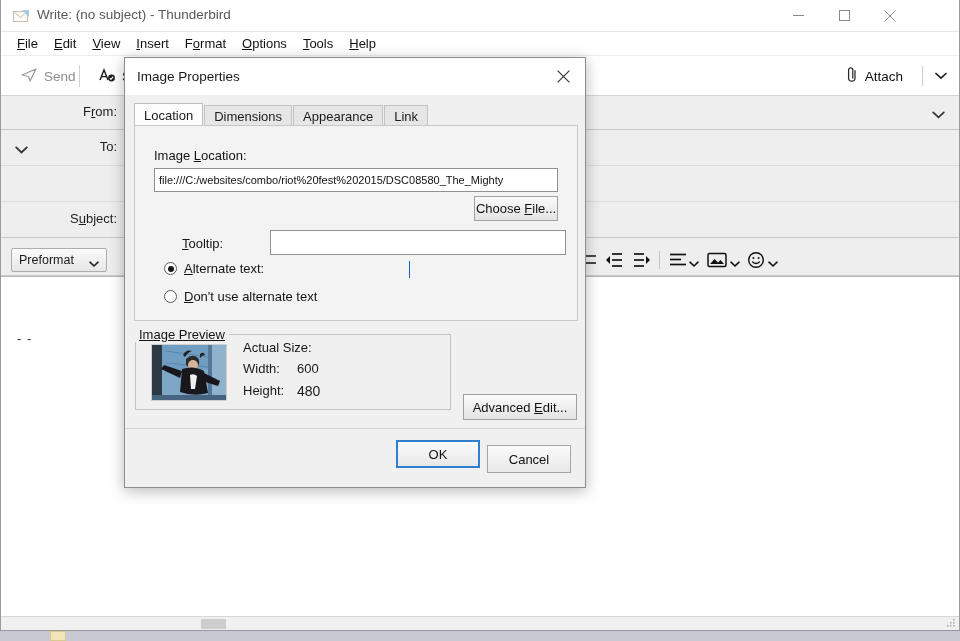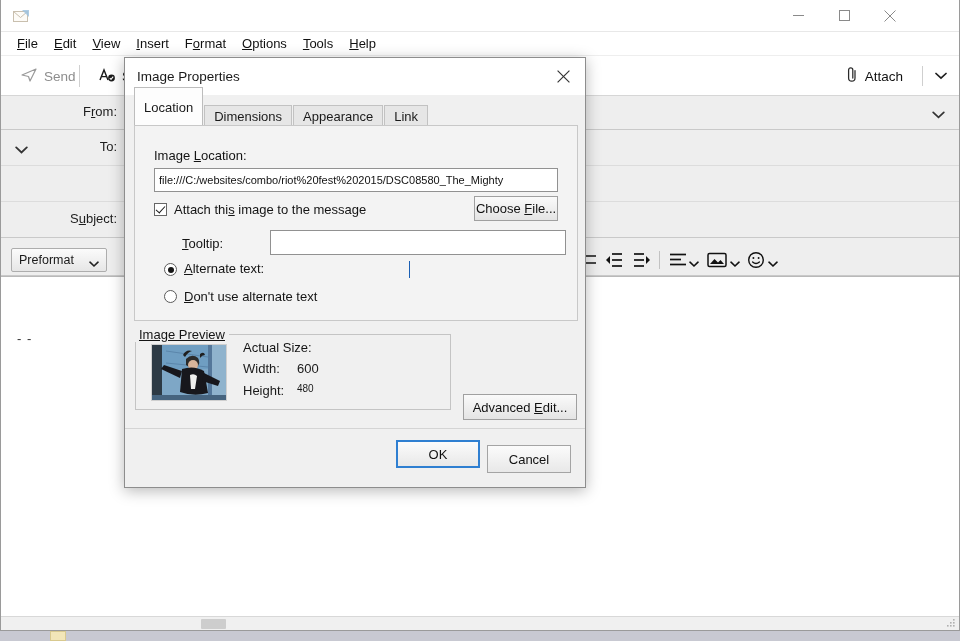--- a/index.html
+++ b/index.html
@@ -330,21 +330,21 @@
     background: #e6e6e6;
     border: 1px solid #c2c2c2;
     border-bottom: none;
     margin-right: 1px;
     box-sizing: border-box;
     white-space: nowrap;
   }
   .dlg-tab.active {
     background: #fdfdfd;
     border-color: #bdbdbd;
-    height: 39px;
+    height: 23px;
     font-weight: normal;
   }
 
   
   #location-panel {
     position: absolute;
     left: 9px; top: 67px;
     width: 444px; height: 196px;
     background: #f3f3f3;
     border: 1px solid #c8c8c8;
@@ -423,21 +423,21 @@
     width: 296px; height: 25px;
     background: #ffffff;
     border: 1px solid #919191;
     box-sizing: border-box;
     font-family: "Liberation Sans", sans-serif;
     font-size: 13px;
     padding: 0 5px;
     outline: none;
   }
   .radio-row { position: absolute; display: flex; align-items: center; }
-  #radio-alt-row { left: 29px; top: 135px; align-items: flex-end; }
+  #radio-alt-row { left: 29px; top: 135px; }
   #radio-noalt-row { left: 29px; top: 163px; }
   .rb-circle {
     width: 13px; height: 13px;
     border: 1px solid #5a5a5a;
     border-radius: 50%;
     background: #ffffff;
     box-sizing: border-box;
     margin-right: 7px;
     position: relative;
     flex: none;
@@ -505,21 +505,21 @@
   }
   #label-actual-size {
     position: absolute;
     left: 118px; top: 282px;
     font-size: 13px;
     color: #141414;
   }
   #label-width   { position: absolute; left: 118px; top: 303px; font-size: 13px; }
   #value-width   { position: absolute; left: 172px; top: 303px; font-size: 13px; }
   #label-height  { position: absolute; left: 118px; top: 325px; font-size: 13px; }
-  #value-height  { position: absolute; left: 172px; top: 325px; font-size: 10px; text-align: right; }
+  #value-height  { position: absolute; left: 172px; top: 325px; font-size: 14px; text-align: right; }
 
   #button-advanced-edit {
     position: absolute;
     left: 338px; top: 336px;
     width: 114px; height: 26px;
     background: linear-gradient(#fafafa, #e4e4e4);
     border: 1px solid #a0a0a0;
     box-sizing: border-box;
     display: flex; align-items: center; justify-content: center;
     font-size: 13px;
@@ -580,20 +580,21 @@
 <div id="compose-window">
 
   <div id="titlebar">
     <span id="titlebar-icon">
       <svg width="17" height="16" viewBox="0 0 17 16">
         <rect x="0.5" y="3.5" width="14" height="10" fill="#fdfbf7" stroke="#c9bfae"></rect>
         <path d="M0.5 3.5 L7.5 9.5 L14.5 3.5" fill="none" stroke="#c9bfae"></path>
         <path d="M9 2 L16 2 L16 9 Z" fill="#9fc3e0" opacity="0.85"></path>
       </svg>
     </span>
+    <span id="titlebar-text">Write: (no subject) - Thunderbird</span>
 
     <div class="winbtn" id="btn-minimize">
       <svg width="11" height="11" viewBox="0 0 11 11">
           <line x1="0" y1="5.5" x2="11" y2="5.5" stroke="#8a8a8a" stroke-width="1"></line>
         </svg>
     </div>
     <div class="winbtn" id="btn-maximize">
       <svg width="11" height="11" viewBox="0 0 11 11">
           <rect x="0.5" y="0.5" width="10" height="10" fill="none" stroke="#8a8a8a"></rect>
         </svg>
@@ -809,24 +810,20 @@
     </div>
     <div class="dlg-tab">
       <span>Link</span>
     </div>
   </div>
 
   <div id="location-panel">
     <span id="label-image-location">Image <u>L</u>ocation:</span>
     <input id="input-image-location" type="text" value="file:///C:/websites/combo/riot%20fest%202015/DSC08580_The_Mighty" style="">
 
-    <div id="checkbox-attach-row">
-      <span class="cb-box checked"></span>
-      <span id="checkbox-attach-label">Attach thi<u>s</u> image to the message</span>
-    </div>
 
     <div id="button-choose-file">
       <span>Choose <u>F</u>ile...</span>
     </div>
 
     <span id="label-tooltip"><u>T</u>ooltip:</span>
     <input id="input-tooltip" type="text" value="" style="">
 
     <div class="radio-row" id="radio-alt-row">
       <span class="rb-circle selected"></span>

